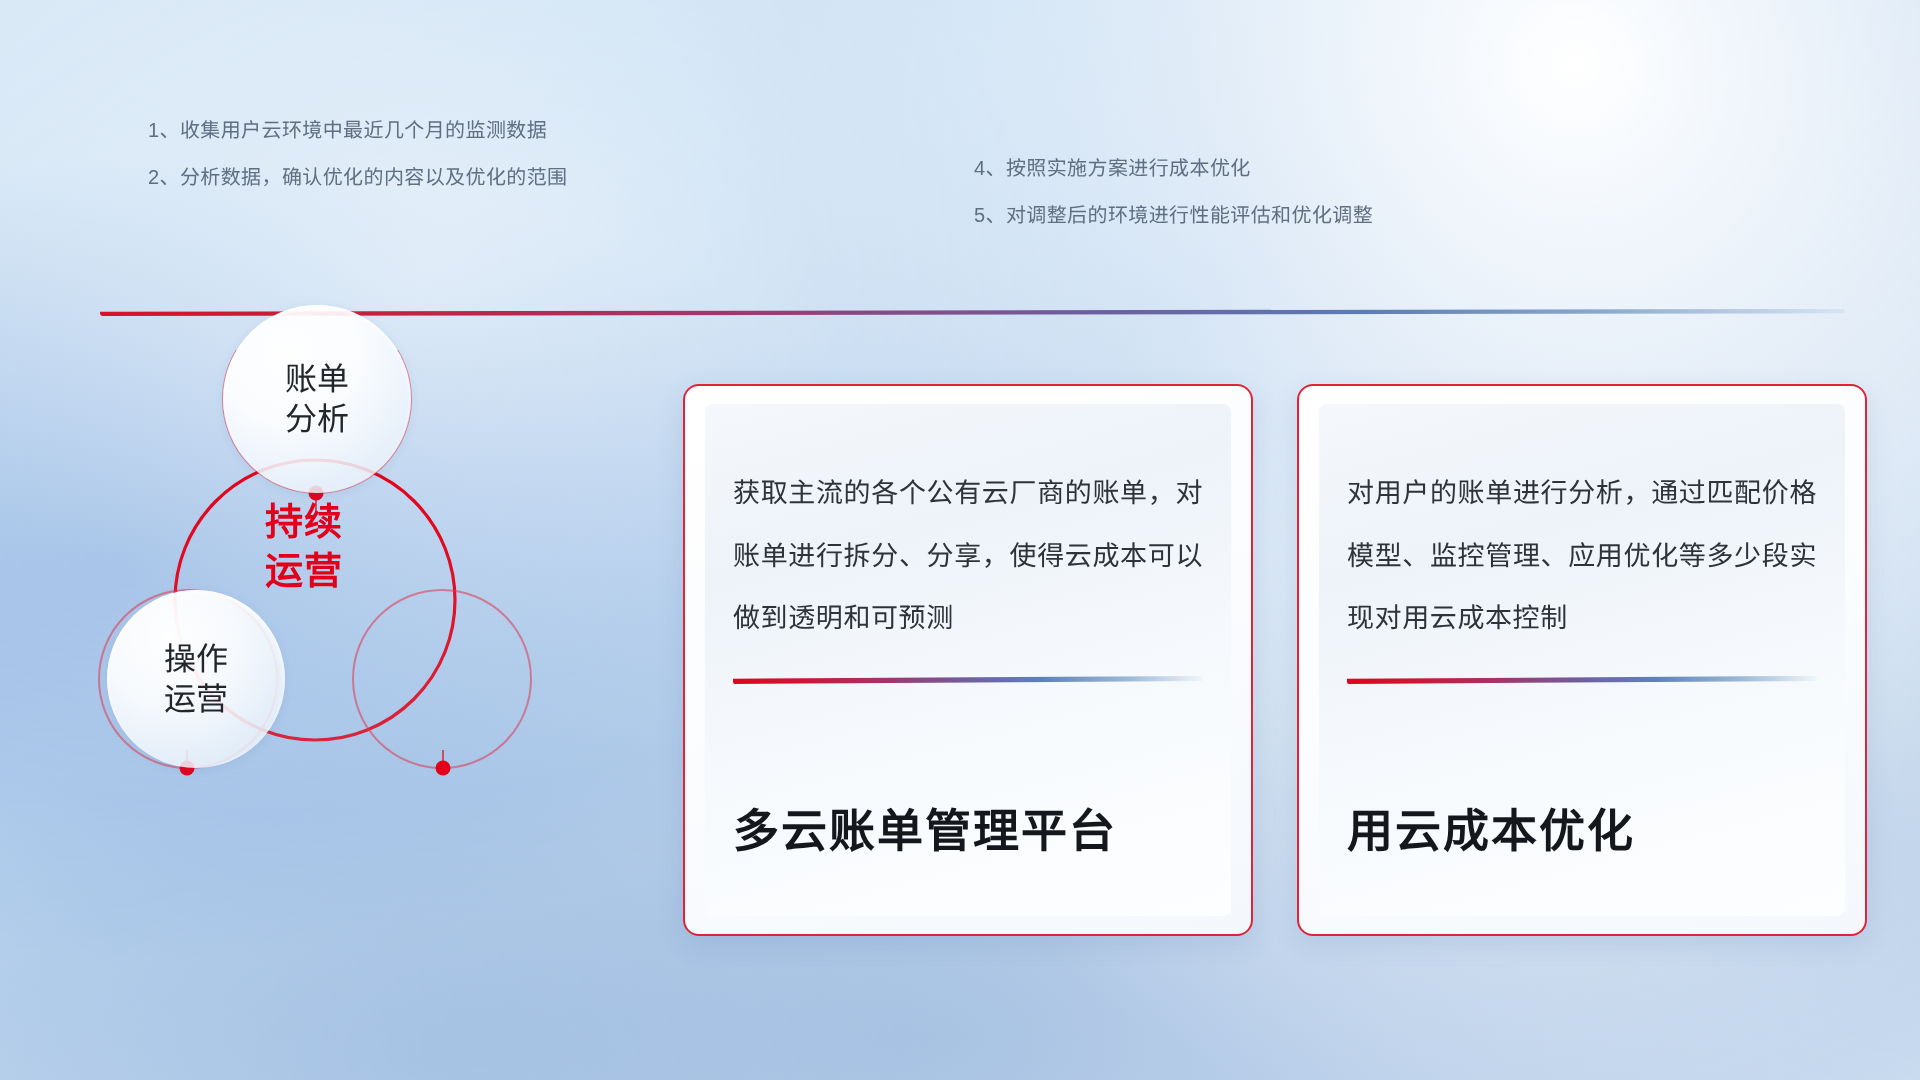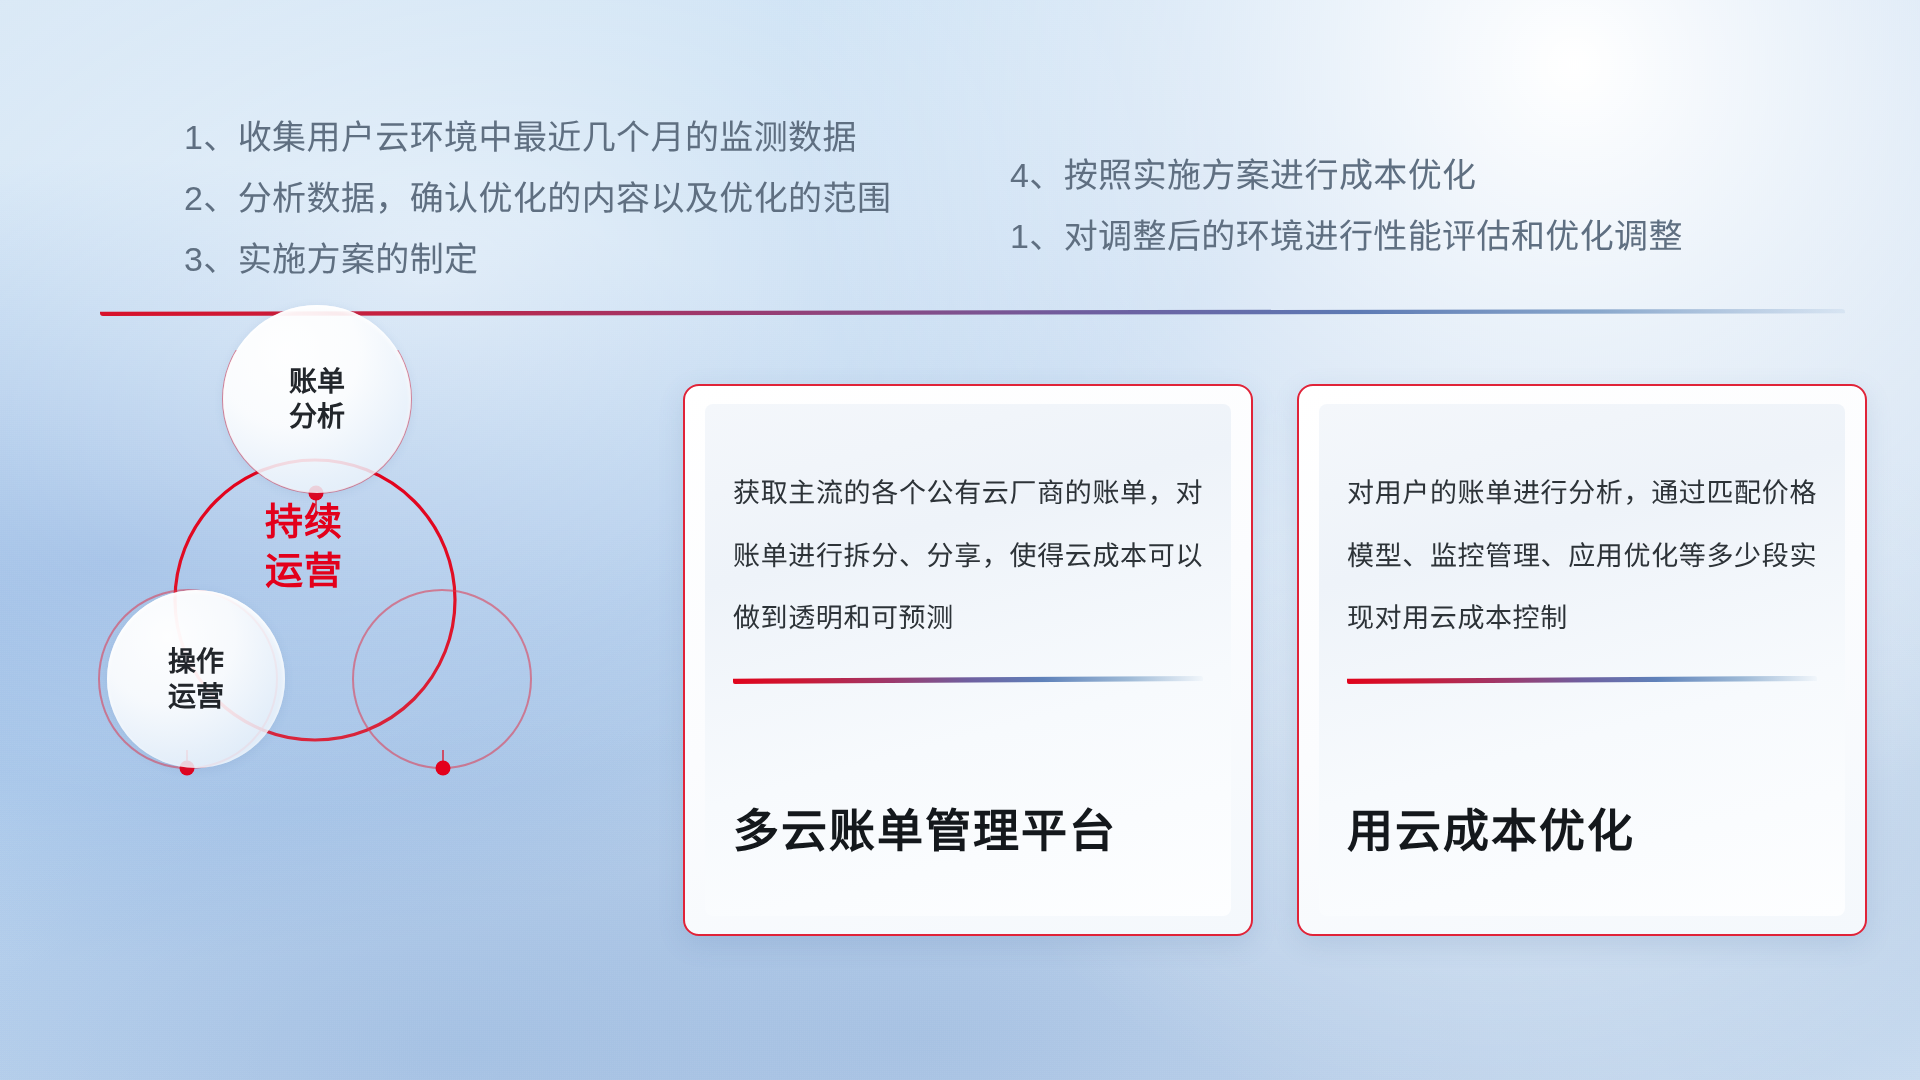--- a/index.html
+++ b/index.html
@@ -62,25 +62,24 @@
     opacity: 0.22;
     background-image:
       repeating-linear-gradient(0deg, rgba(255,255,255,0.14) 0px, rgba(255,255,255,0.14) 1px, rgba(0,0,0,0) 1px, rgba(0,0,0,0) 2px),
       repeating-linear-gradient(90deg, rgba(255,255,255,0.10) 0px, rgba(255,255,255,0.10) 1px, rgba(0,0,0,0) 1px, rgba(0,0,0,0) 2px);
   }
 
   
   .list {
     position: absolute;
     color: #5b6b7d;
-    font-size: 34px;
+    font-size: 20px;
     line-height: 1.0;
     white-space: nowrap;
     letter-spacing: 0.4px;
-    margin-left: 36px;
   }
   .list-left { left: 148px; top: 120px; }
   .list-right { left: 974px; top: 158px; }
   .list-item {
     display: block;
     margin-bottom: 27px;
     color: #5f6f81;
   }
 
   
@@ -116,22 +115,22 @@
     position: absolute;
     border-radius: 50%;
     background:
       radial-gradient(circle at 34% 26%, rgba(255,255,255,0.98) 0%, rgba(255,255,255,0.9) 38%, rgba(238,245,252,0.86) 70%, rgba(225,237,249,0.8) 100%);
     box-shadow: inset 0 2px 5px rgba(255,255,255,0.95), 0 2px 10px rgba(90,130,180,0.14);
     display: flex;
     align-items: center;
     justify-content: center;
     text-align: center;
     color: #22262b;
-    font-weight: 700;
-    font-size: 28px;
+    font-weight: 400;
+    font-size: 32px;
     line-height: 1.26;
   }
   .bubble-top  { left: 148px; top: -45px; width: 188px; height: 188px; }
   .bubble-left { left: 32px;  top: 240px; width: 178px; height: 178px; }
   .bubble-right{ left: 278px; top: 240px; width: 178px; height: 178px; }
 
   .center-label {
     position: absolute;
     left: 154px;
     top: 148px;
@@ -214,26 +213,25 @@
 
   <div class="bg-base"></div>
   <div class="bg-sheen-a"></div>
   <div class="bg-sheen-b"></div>
   <div class="bg-sheen-c"></div>
   <div class="bg-noise"></div>
 
   <div class="list list-left">
     <span class="list-item">1、收集用户云环境中最近几个月的监测数据</span>
     <span class="list-item">2、分析数据，确认优化的内容以及优化的范围</span>
-    <span class="list-item">3、实施方案的制定</span>
   </div>
 
   <div class="list list-right">
     <span class="list-item">4、按照实施方案进行成本优化</span>
-    <span class="list-item">1、对调整后的环境进行性能评估和优化调整</span>
+    <span class="list-item">5、对调整后的环境进行性能评估和优化调整</span>
   </div>
 
   <div class="header-rule"></div>
 
   <div class="venn">
 
     <svg width="520" height="560" viewBox="0 0 520 560">
       <defs>
         <linearGradient id="ringGrad" x1="0" y1="0" x2="0" y2="1">
           <stop offset="0%" stop-color="#e3001b"></stop>

